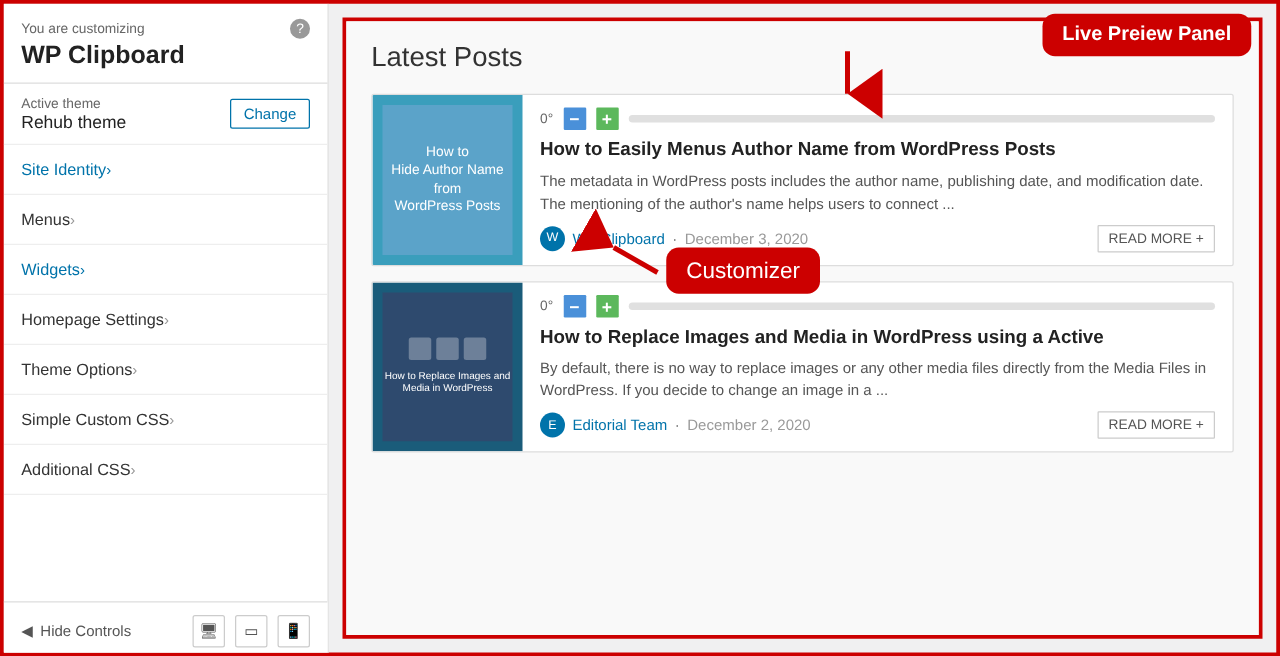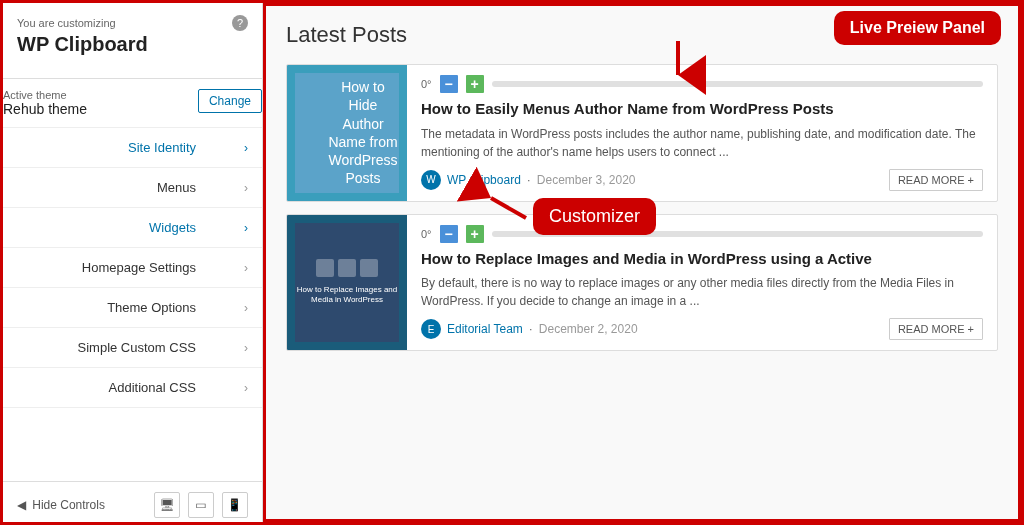--- a/index.html
+++ b/index.html
@@ -18,21 +18,21 @@
       width: 260px;
       min-width: 260px;
       background: #fff;
       border-right: 1px solid #ddd;
       display: flex;
       flex-direction: column;
       height: 525px;
     }
 
     .customizer-header {
-      padding: 12px 14px 22px;
+      padding: 12px 14px 10px;
       border-bottom: 1px solid #ddd;
     }
 
     .customizing-label {
       font-size: 11px;
       color: #666;
       display: flex;
       align-items: center;
       justify-content: space-between;
     }
@@ -51,24 +51,24 @@
     }
 
     .site-title {
       font-size: 20px;
       font-weight: 600;
       color: #222;
       margin-top: 2px;
     }
 
     .theme-section {
-      padding: 10px 0;
+      padding: 10px 14px;
       border-bottom: 1px solid #eee;
       display: flex;
-      align-items: flex-start;
+      align-items: center;
       justify-content: space-between;
       gap: 33px;
     }
 
     .theme-label-small {
       font-size: 11px;
       color: #666;
     }
 
     .theme-name {
@@ -87,27 +87,26 @@
     }
 
     .nav-menu {
       flex: 1;
       overflow-y: auto;
     }
 
     .nav-item {
       display: flex;
       align-items: center;
-      justify-content: flex-end;
+      justify-content: flex-start;
       padding: 12px 14px;
       border-bottom: 1px solid #eee;
       cursor: pointer;
       font-size: 13px;
       color: #333;
-      gap: 48px;
     }
 
     .nav-item.active {
       color: #0073aa;
       font-weight: 500;
     }
 
     .nav-item .chevron {
       color: #999;
       font-size: 12px;
@@ -345,46 +344,45 @@
       flex: 1;
       position: relative;
       display: flex;
       flex-direction: column;
       overflow: hidden;
     }
 
     .preview-border {
       flex: 1;
       border: 3px solid #cc0000;
-      margin: 0;
+      margin: 11px;
       overflow: hidden;
       display: flex;
       flex-direction: column;
     }
 
     .preview-inner {
       flex: 1;
       padding: 16px 20px;
       overflow: hidden;
       background: #f9f9f9;
     }
 
     .thumbnail-img1 {
       width: 100%;
       height: 100%;
       display: flex;
       flex-direction: column;
       align-items: center;
       justify-content: center;
       background: #5ba3c9;
-      font-size: 14px;
+      font-size: 11px;
       color: #fff;
       text-align: center;
       line-height: 1.3;
-      padding-left: 32px;
     }
 
     .thumbnail-img2 {
       width: 100%;
       height: 100%;
       display: flex;
       flex-direction: column;
       align-items: center;
       justify-content: center;
       background: #2e4a6e;

